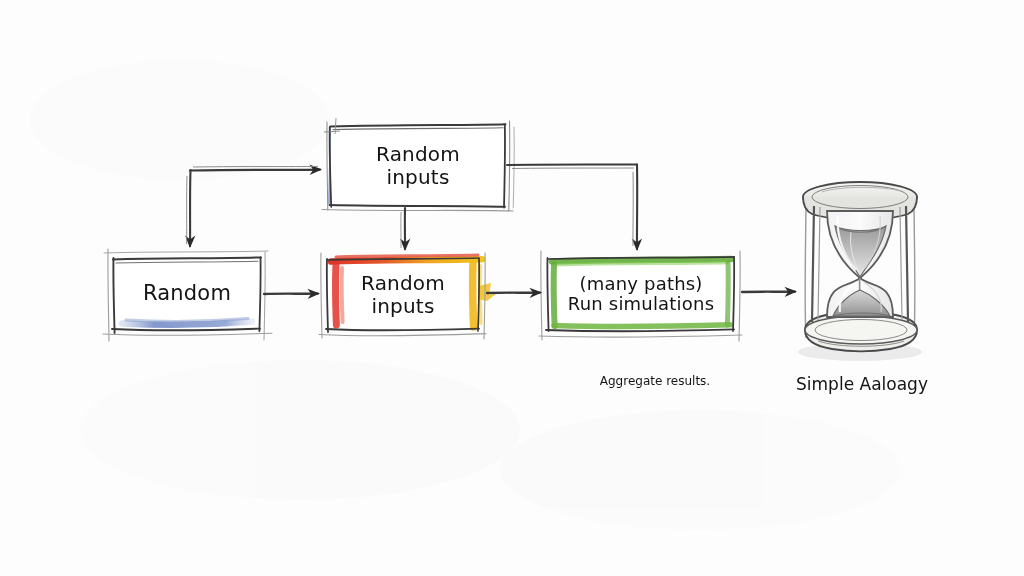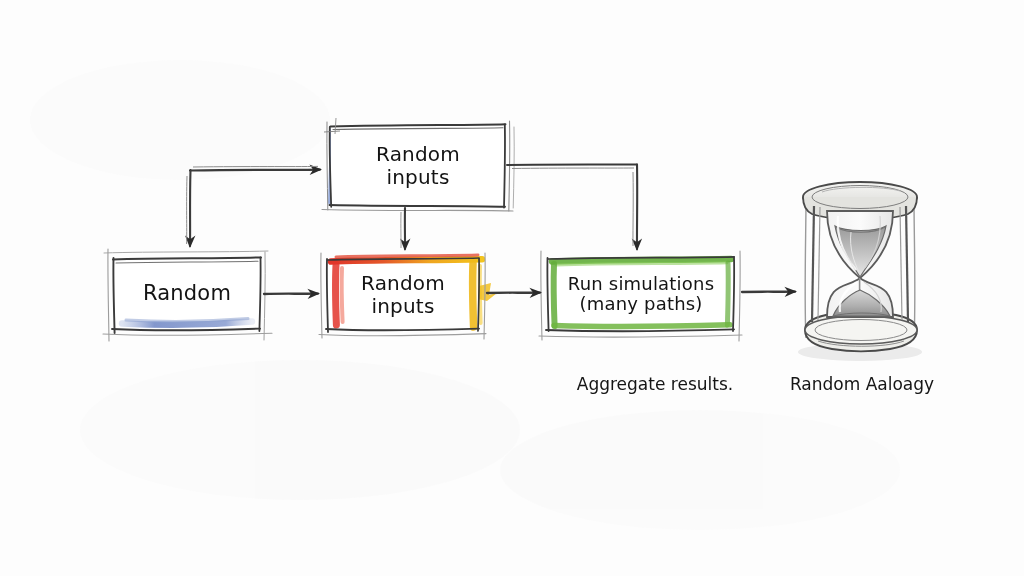--- a/index.html
+++ b/index.html
@@ -261,21 +261,21 @@
   <div class="box-label" style="left:114px; top:258px; width:146px; height:72px; font-size:21px;">
     <span class="ln">Random</span>
   </div>
 
   <div class="box-label" style="left:328px; top:259px; width:150px; height:71px; font-size:20px;">
     <span class="ln">Random</span>
     <span class="ln">inputs</span>
   </div>
 
   <div class="box-label" style="left:549px; top:259px; width:184px; height:70px; font-size:18px;">
+    <span class="ln">(many paths)</span>
     <span class="ln">Run simulations</span>
-    <span class="ln">(many paths)</span>
-  </div>
-
-  <div class="caption" style="left:575px; top:374px; width:160px; font-size:17px;">Aggregate results.</div>
-
-  <div class="caption" style="left:788px; top:374px; width:148px; font-size:17px;">Random Aaloagy</div>
+  </div>
+
+  <div class="caption" style="left:575px; top:374px; width:160px; font-size:12px;">Aggregate results.</div>
+
+  <div class="caption" style="left:788px; top:374px; width:148px; font-size:17px;">Simple Aaloagy</div>
 
 </div>
 
 </body></html>

